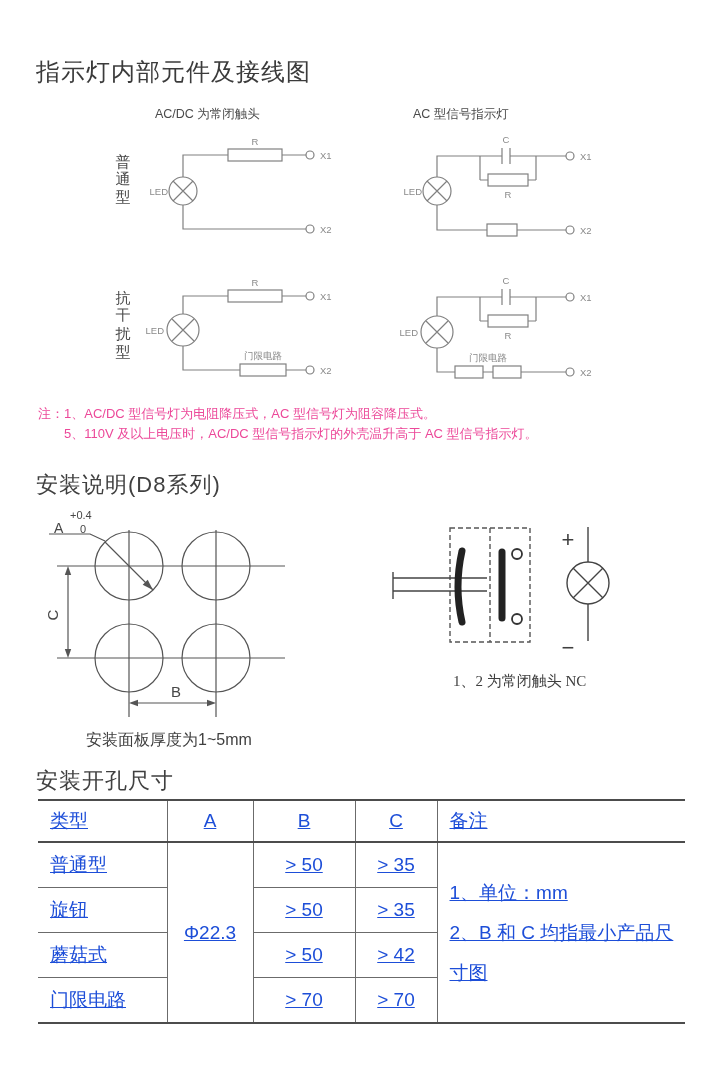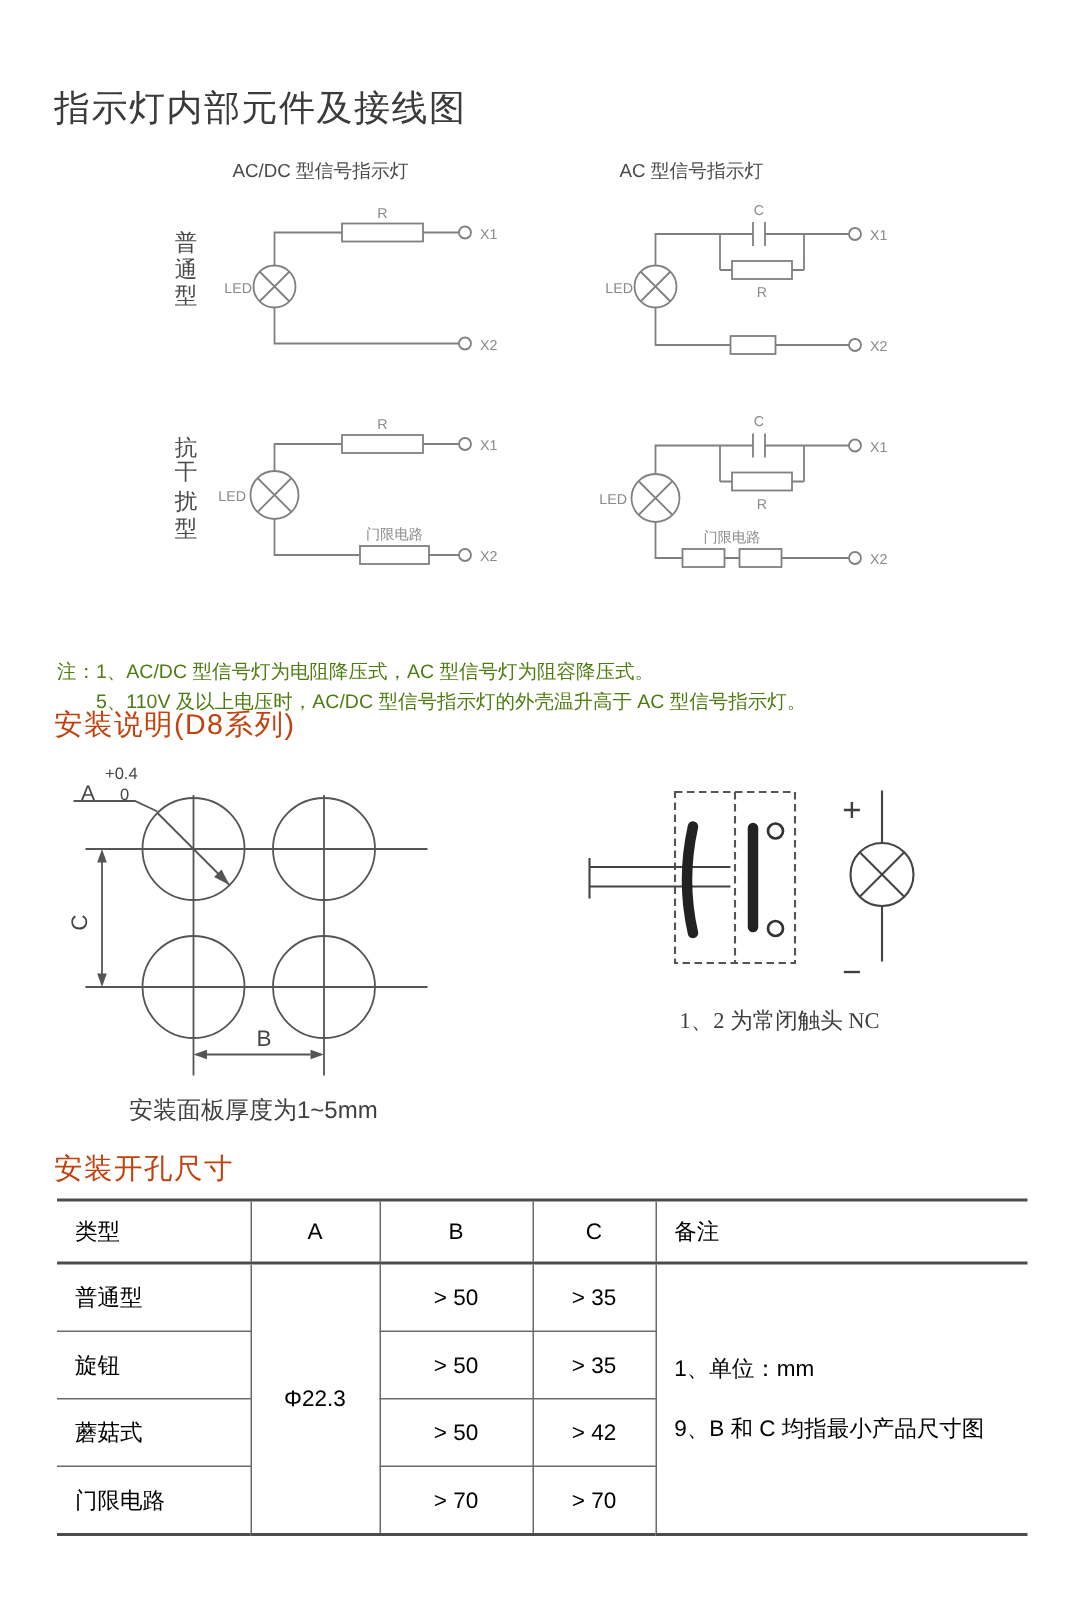--- a/index.html
+++ b/index.html
@@ -1,49 +1,49 @@
 <!DOCTYPE html>
 <html><head>
 <meta charset="utf-8">
 <style>
   html,body{margin:0;padding:0;background:#fff;}
   #page{position:relative;width:692px;height:1065px;background:#ffffff;overflow:hidden;
         font-family:"Liberation Sans","DejaVu Sans",sans-serif;color:#3f3f3f;}
   .abs{position:absolute;}
   .h1{font-size:24px;font-weight:500;color:#3b3b3b;letter-spacing:1px;}
-  .h2{font-size:19px;font-weight:500;color:#c2410c;letter-spacing:1px;}
+  .h2{font-size:22px;font-weight:500;color:#404040;letter-spacing:1px;}
   .colhead{font-size:12.5px;color:#4a4a4a;}
   .vlabel{writing-mode:vertical-rl;text-orientation:upright;letter-spacing:18px;
           font-size:15px;color:#4a4a4a;}
-  .note{font-size:13px;color:#4d7c0f;line-height:20px;white-space:nowrap;margin-top:34px;}
+  .note{font-size:13px;color:#ec4899;line-height:20px;white-space:nowrap;}
   .panelnote{font-size:16px;color:#3f3f3f;}
   .contactnote{font-size:15px;color:#3f3f3f;line-height:26px;white-space:nowrap;}
   svg text{font-family:"Liberation Sans","DejaVu Sans",sans-serif;}
   .ctext{fill:#8a8a8a;font-size:9.5px;}
   .dtext{fill:#474747;font-size:15px;}
   .ttext{fill:#474747;font-size:11px;}
-  table.holes{border-collapse:collapse;table-layout:fixed;width:647px;font-size:15px;color:#000000;}
+  table.holes{border-collapse:collapse;table-layout:fixed;width:647px;font-size:19px;color:#1d4ed8;text-decoration:underline;}
   table.holes th,table.holes td{border:1px solid #6b6b6b;font-weight:normal;overflow:hidden;}
   table.holes th{height:38px;border-top:2px solid #4c4c4c;border-bottom:2px solid #4c4c4c;}
   table.holes td{height:42px;}
   .cell-l{text-align:left;padding-left:12px;}
   .cell-c{text-align:center;}
   .no-l{border-left:none !important;}
   .no-r{border-right:none !important;}
   .bb{border-bottom:2px solid #4c4c4c !important;}
   .remark{line-height:40px;padding-left:12px;}
   .remark .wrap{width:228px;}
 </style>
 </head>
 <body>
 
 <div id="page">
 
   <div class="abs h1" style="left:36px;top:56px;">指示灯内部元件及接线图</div>
-  <div class="abs colhead" style="left:155px;top:106px;">AC/DC 型信号指示灯</div>
+  <div class="abs colhead" style="left:155px;top:106px;">AC/DC 为常闭触头</div>
   <div class="abs colhead" style="left:413px;top:106px;">AC 型信号指示灯</div>
   <div class="abs vlabel" style="left:113px;top:141px;">普通型</div>
   <div class="abs vlabel" style="left:113px;top:278px;">抗干扰型</div>
 
   <svg class="abs" style="left:0;top:95px;" width="711" height="310" viewBox="0 0 711 310">
     <g fill="none" stroke="#808080" stroke-width="1.2">
 
       <g>
         <path d="M183,82 V60 H228 M282,60 H306 M183,110 V134 H306"></path>
         <rect x="228" y="54" width="54" height="12" fill="#fff"></rect>
@@ -185,21 +185,21 @@
       <th class="cell-c">C</th>
       <th class="cell-l no-r">备注</th>
     </tr>
     <tr>
       <td class="cell-l no-l">普通型</td>
       <td class="cell-c bb" rowspan="4">Φ22.3</td>
       <td class="cell-c">&gt; 50</td>
       <td class="cell-c">&gt; 35</td>
       <td class="remark no-r bb" rowspan="4">
         <div>1、单位：mm</div>
-        <div class="wrap">9、B 和 C 均指最小产品尺寸图</div>
+        <div class="wrap">2、B 和 C 均指最小产品尺寸图</div>
       </td>
     </tr>
     <tr>
       <td class="cell-l no-l">旋钮</td>
       <td class="cell-c">&gt; 50</td>
       <td class="cell-c">&gt; 35</td>
     </tr>
     <tr>
       <td class="cell-l no-l">蘑菇式</td>
       <td class="cell-c">&gt; 50</td>

